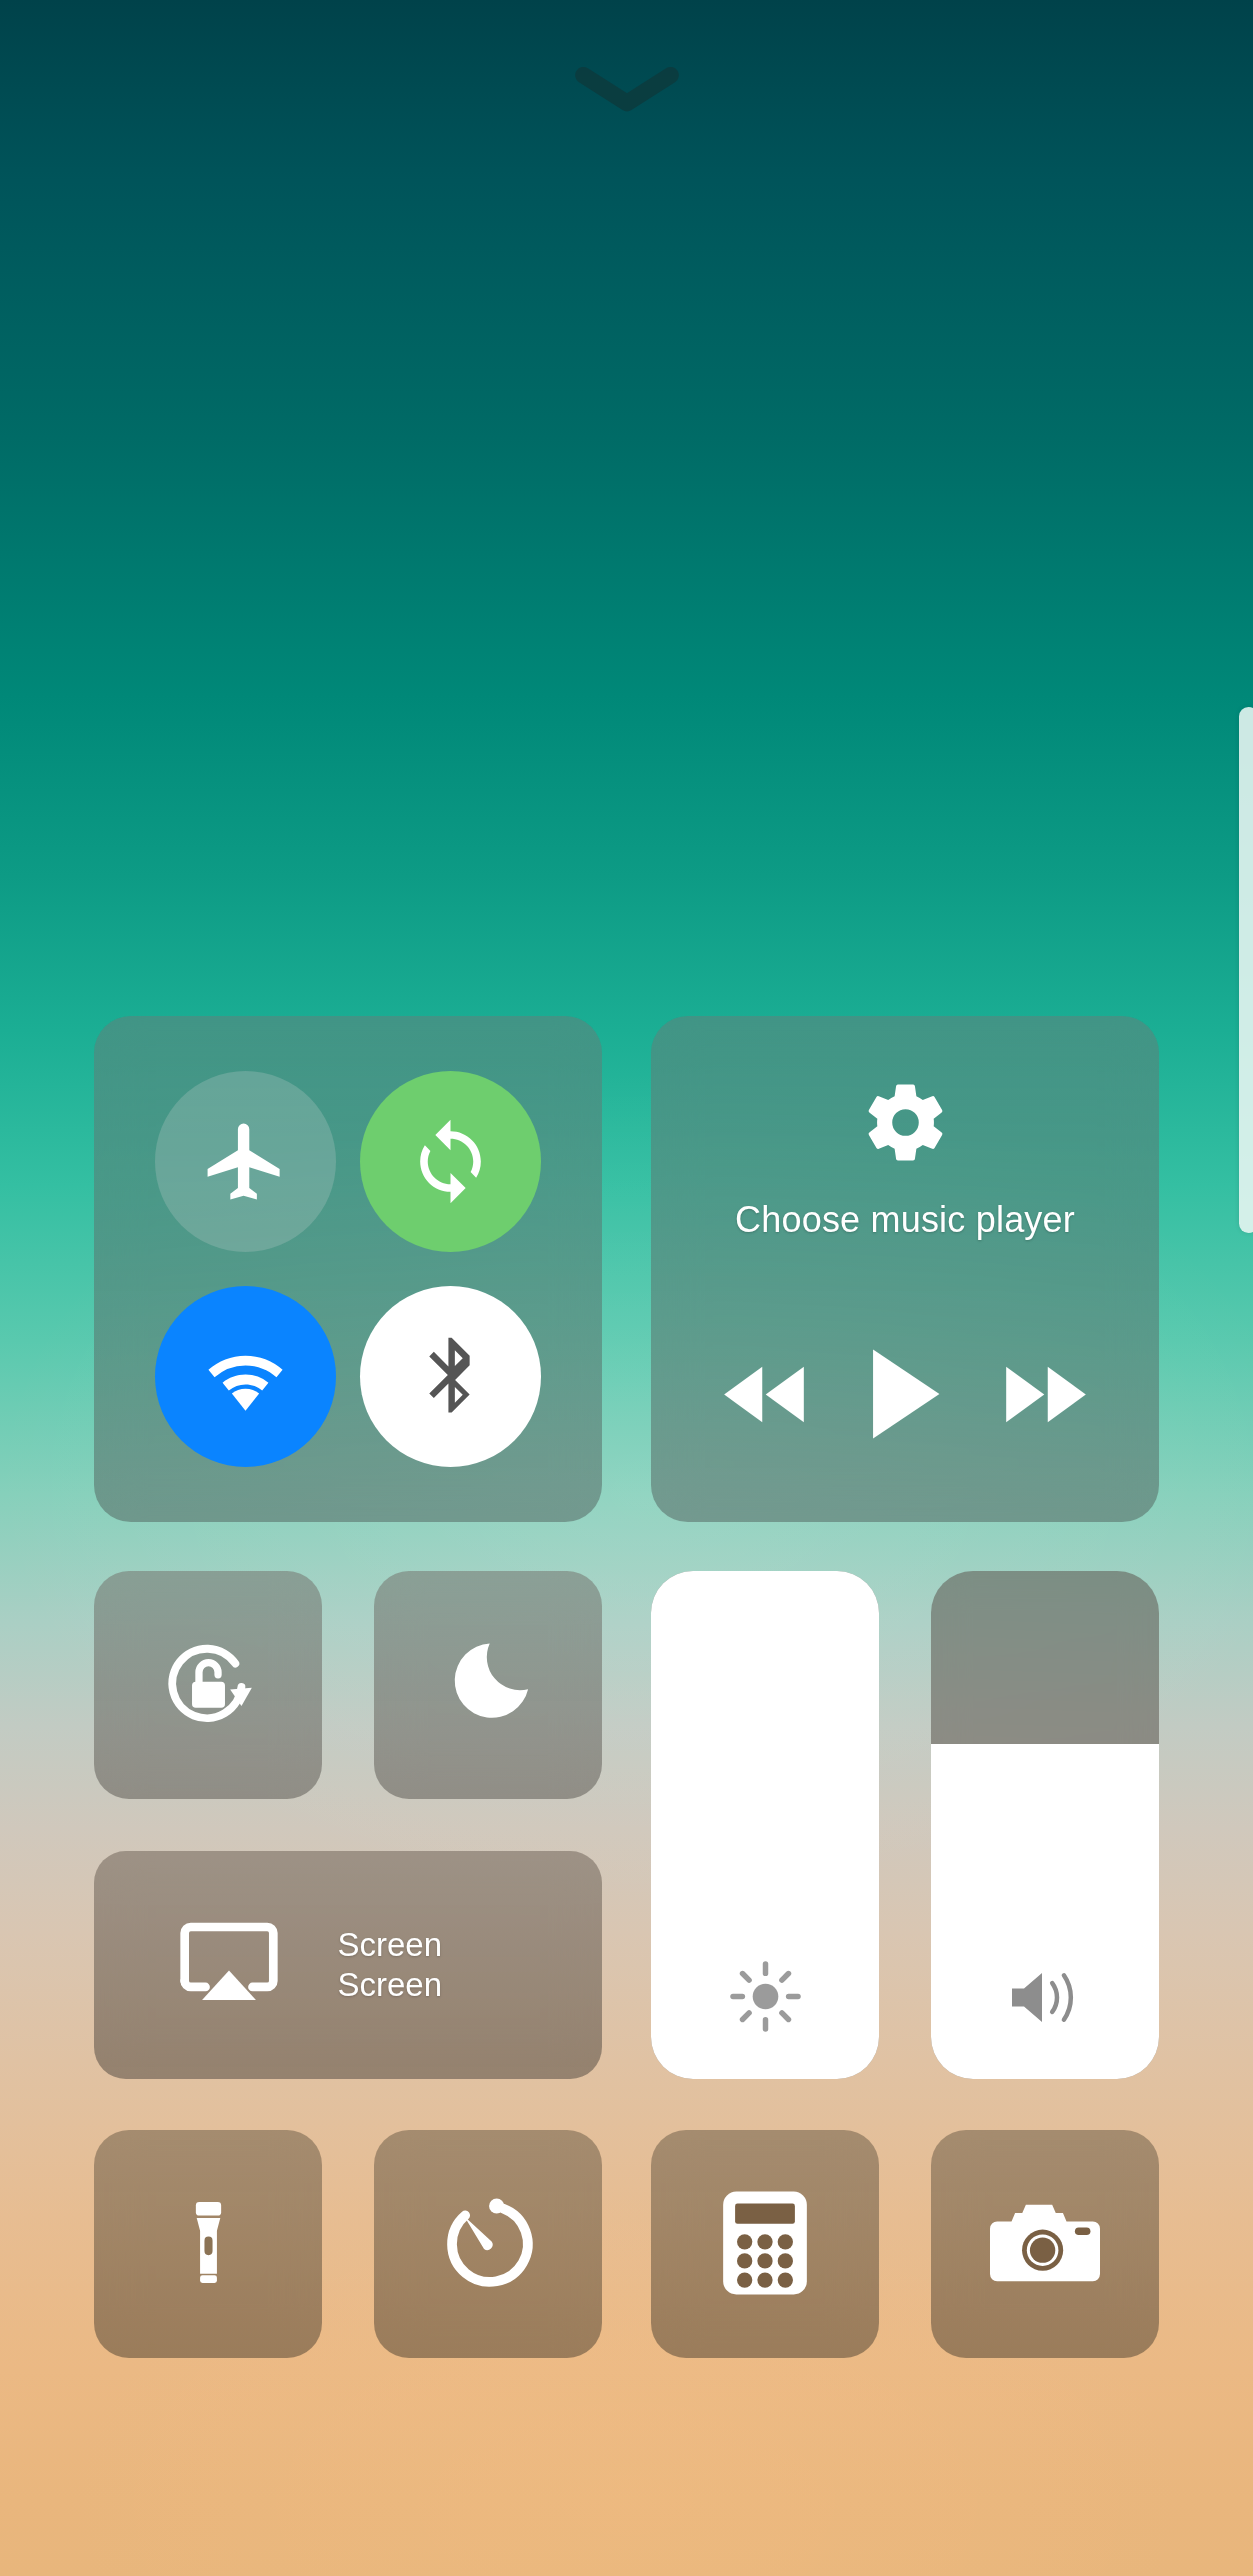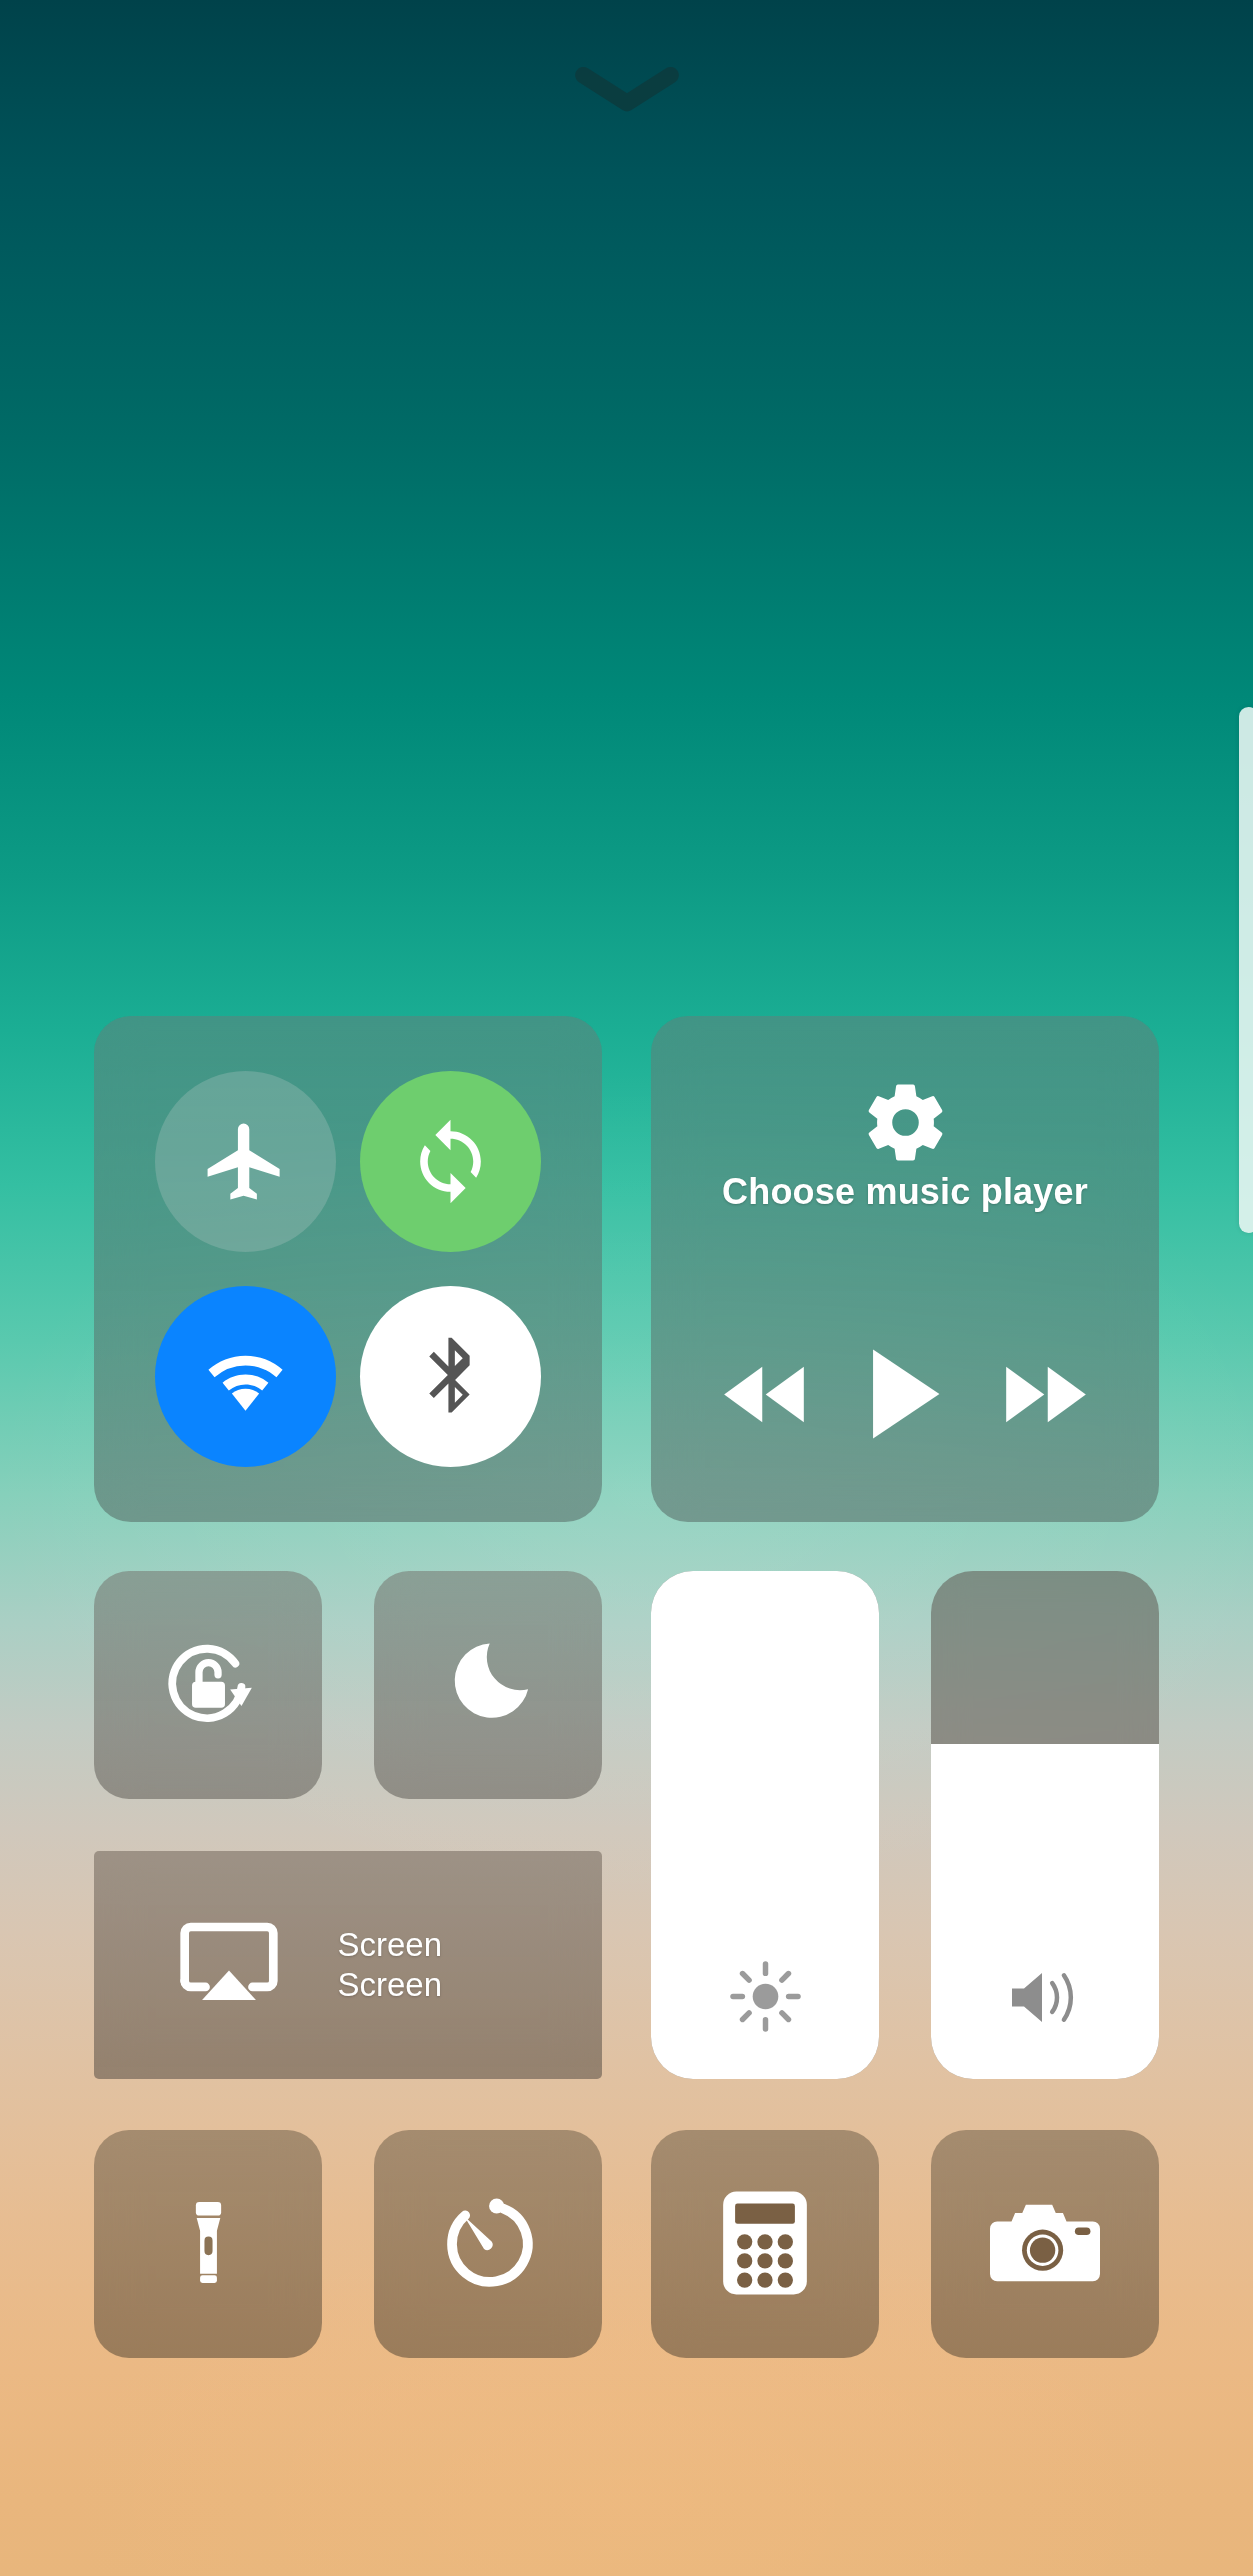--- a/index.html
+++ b/index.html
@@ -111,23 +111,24 @@
   .cb-white  { background:#ffffff; }
 
   
   #music-panel { left:651px; top:1016px; width:508px; height:506px; }
   #music-inner {
     position:absolute; inset:0;
     display:flex; flex-direction:column; align-items:center;
   }
   #gear-icon-wrap { margin-top:61px; }
   #music-title {
+    margin-top:28px;
     color:#ffffff;
     font-size:36px;
-    font-weight:700;
+    font-weight:400;
     letter-spacing:0.2px;
     text-shadow:0 0.9px 2.6px rgba(0,0,0,0.22);
   }
   #transport {
     margin-top:auto; margin-bottom:77px;
     width:100%;
     display:flex; align-items:center; justify-content:space-around;
     padding:0 38px;
   }
   .transport-btn { display:flex; align-items:center; justify-content:center; }
@@ -150,21 +151,21 @@
   }
   .tile > * { position:relative; z-index:1; }
 
   #tile-rotation { left:94px;  top:1571px; width:228px; height:228px; }
   #tile-dnd      { left:374px;  top:1571px; width:228px; height:228px; }
 
   
   #tile-timeout {
     position:absolute;
     left:94px; top:1851px; width:508px; height:228px;
-    border-radius:5px;
+    border-radius:32px;
     background:rgba(106,95,82,0.58);
     backdrop-filter:blur(22.6px);
     -webkit-backdrop-filter:blur(22.6px);
     display:flex; align-items:center; justify-content:center;
     gap:56px;
     overflow:hidden;
   }
   #tile-timeout::before {
     content:"";
     position:absolute; inset:0;

